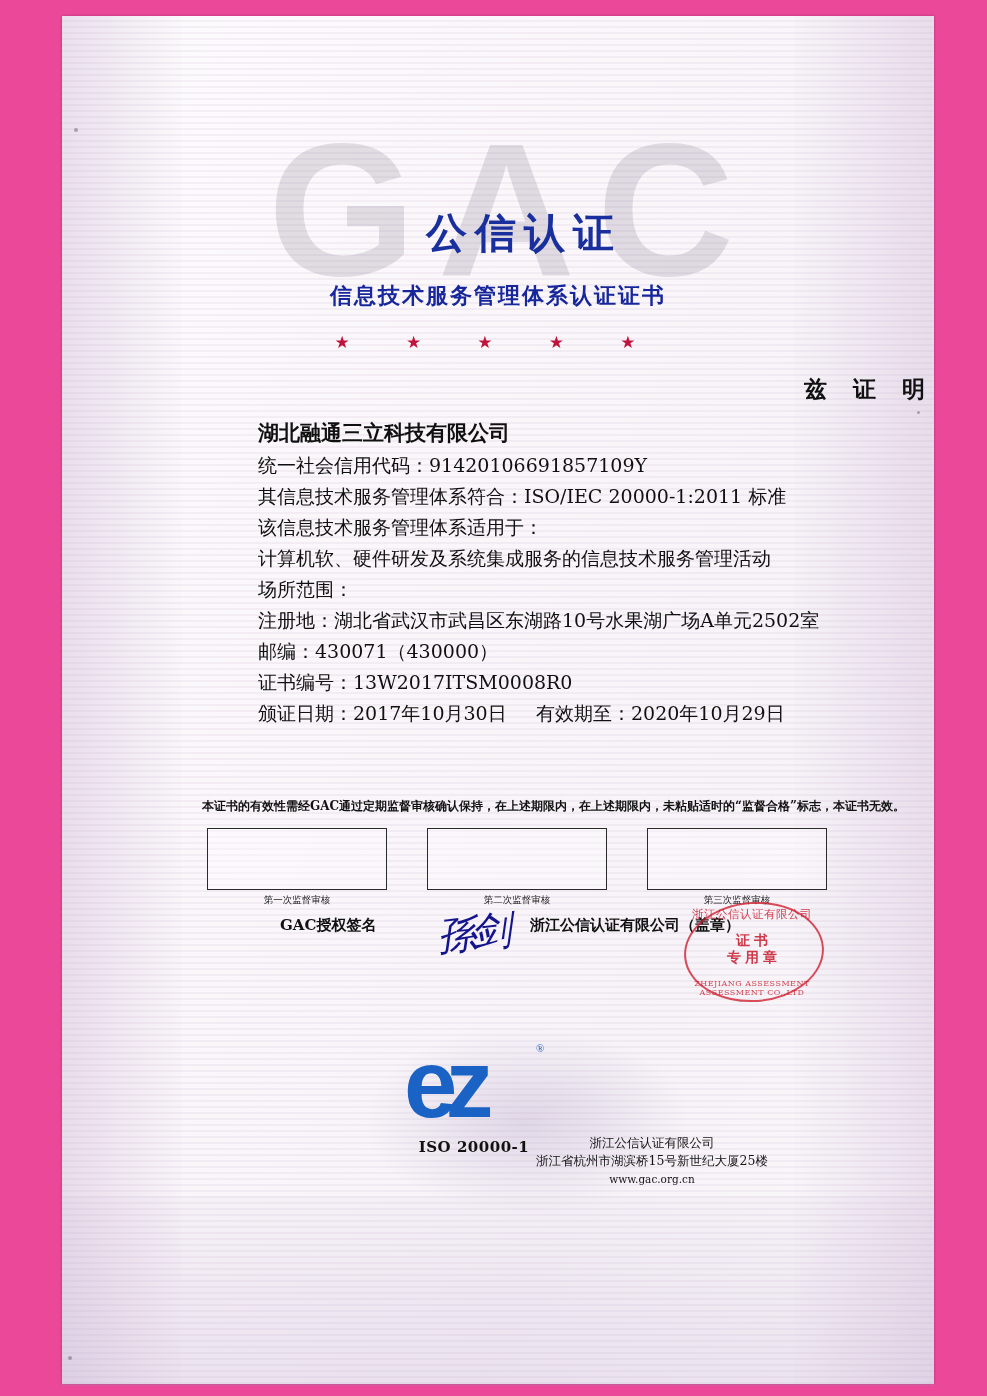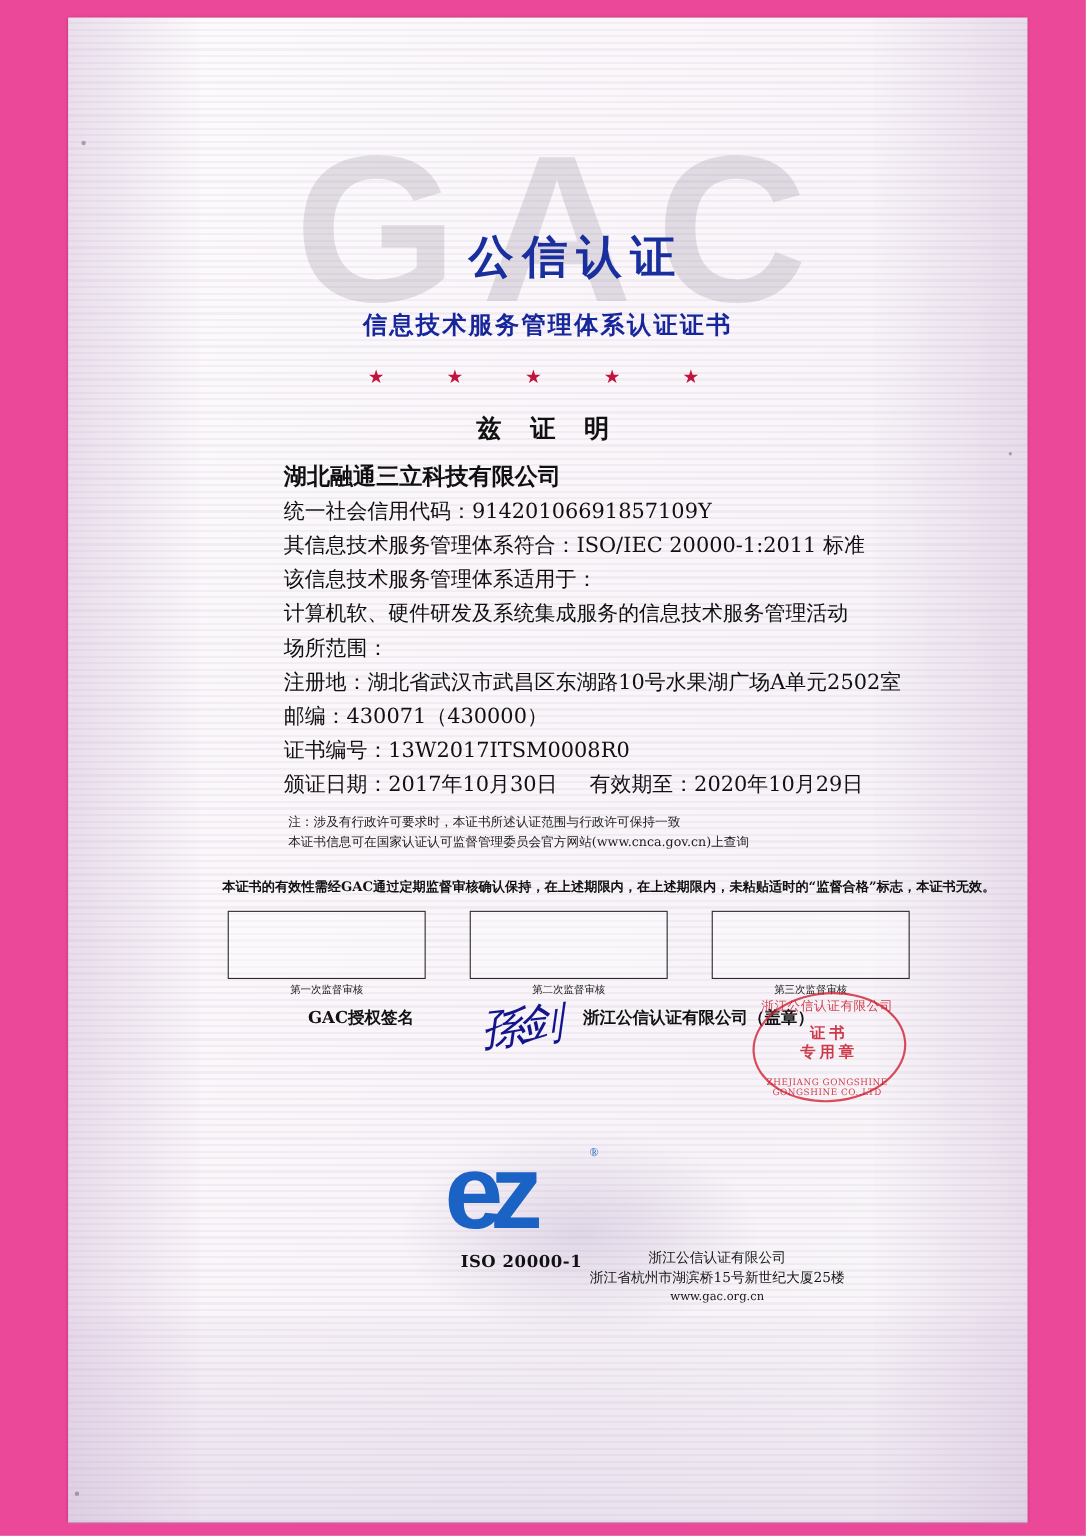--- a/index.html
+++ b/index.html
@@ -116,21 +116,21 @@
     color: #c0143c;
     font-size: 17px;
     letter-spacing: 26px;
   }
 
   .zizhengming {
     position: absolute;
     left: 0;
     top: 358px;
     width: 872px;
-    text-align: center;
+    text-align: right;
     font-family: "DejaVu Serif", serif;
     font-size: 23px;
     font-weight: bold;
     letter-spacing: 9px;
     color: #111;
   }
 
   .body-block {
     position: absolute;
     left: 196px;
@@ -250,21 +250,21 @@
     font-family: "DejaVu Serif", serif;
   }
   .seal .top-text { top: 5px; font-size: 11.5px; letter-spacing: 0.5px; }
   .seal .bottom-text { bottom: 5px; font-size: 8px; letter-spacing: 0.5px; }
   .seal .mid {
     position: absolute;
     left: 0; top: 30px;
     width: 136px;
     text-align: center;
     color: rgba(200,25,42,0.85);
-    font-family: Liberation Serif, serif;
+    font-family: Liberation Sans, sans-serif;
     font-size: 14px;
     line-height: 17px;
     font-weight: bold;
   }
 
   
   .iso-logo {
     position: absolute;
     left: 322px;
     top: 1020px;
@@ -347,24 +347,20 @@
       <div class="line">场所范围：</div>
       <div class="line">注册地：湖北省武汉市武昌区东湖路10号水果湖广场A单元2502室</div>
       <div class="line">邮编：430071（430000）</div>
       <div class="line">证书编号：13W2017ITSM0008R0</div>
       <div class="line validrow">
         <span class="issue">颁证日期：2017年10月30日</span>
         <span>有效期至：2020年10月29日</span>
       </div>
     </div>
 
-    <div class="note">
-      <div>注：涉及有行政许可要求时，本证书所述认证范围与行政许可保持一致</div>
-      <div>本证书信息可在国家认证认可监督管理委员会官方网站(www.cnca.gov.cn)上查询</div>
-    </div>
 
     <div class="validity-note">本证书的有效性需经GAC通过定期监督审核确认保持，在上述期限内，在上述期限内，未粘贴适时的“监督合格”标志，本证书无效。</div>
 
     <div class="surv-boxes">
       <div class="surv-item">
         <div class="surv-box"></div>
         <div class="surv-label">第一次监督审核</div>
       </div>
       <div class="surv-item">
         <div class="surv-box"></div>
@@ -383,21 +379,21 @@
 
     <div class="signature">孫剑</div>
 
     <div class="seal">
       <div class="ring"></div>
       <div class="top-text">浙江公信认证有限公司</div>
       <div class="mid">
         <div>证 书</div>
         <div>专 用 章</div>
       </div>
-      <div class="bottom-text">ZHEJIANG GONGSHINE GONGSHINE CO.,LTD</div>
+      <div class="bottom-text">ZHEJIANG ASSESSMENT ASSESSMENT CO.,LTD</div>
     </div>
 
     <div class="iso-logo">
       <div class="mark">ez</div>
       <div class="reg">®</div>
     </div>
     <div class="iso-text">ISO 20000-1</div>
 
     <div class="footer">
       <div>浙江公信认证有限公司</div>

